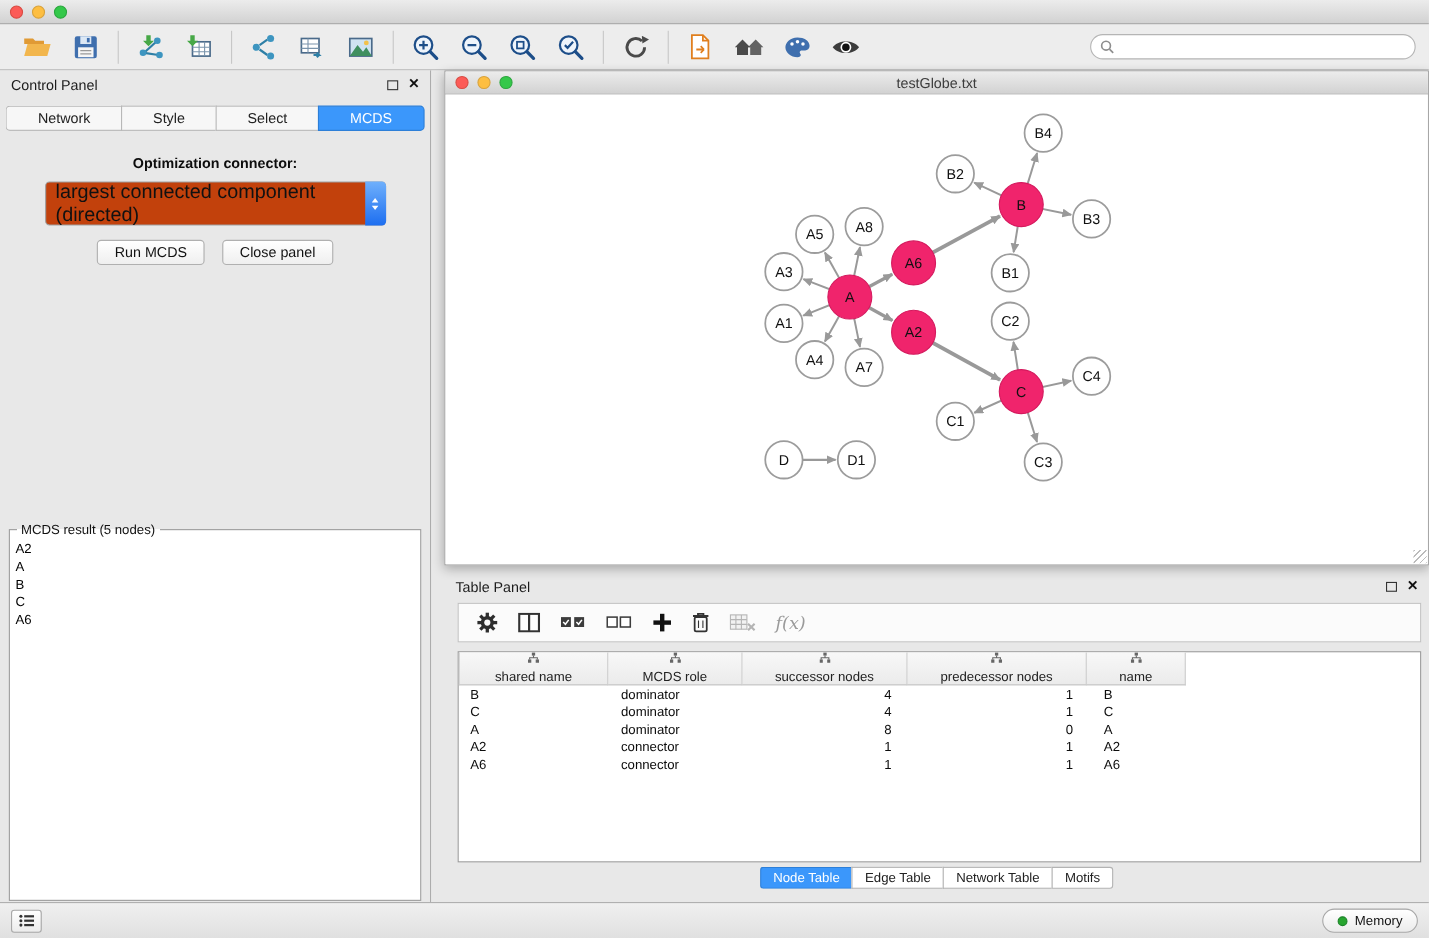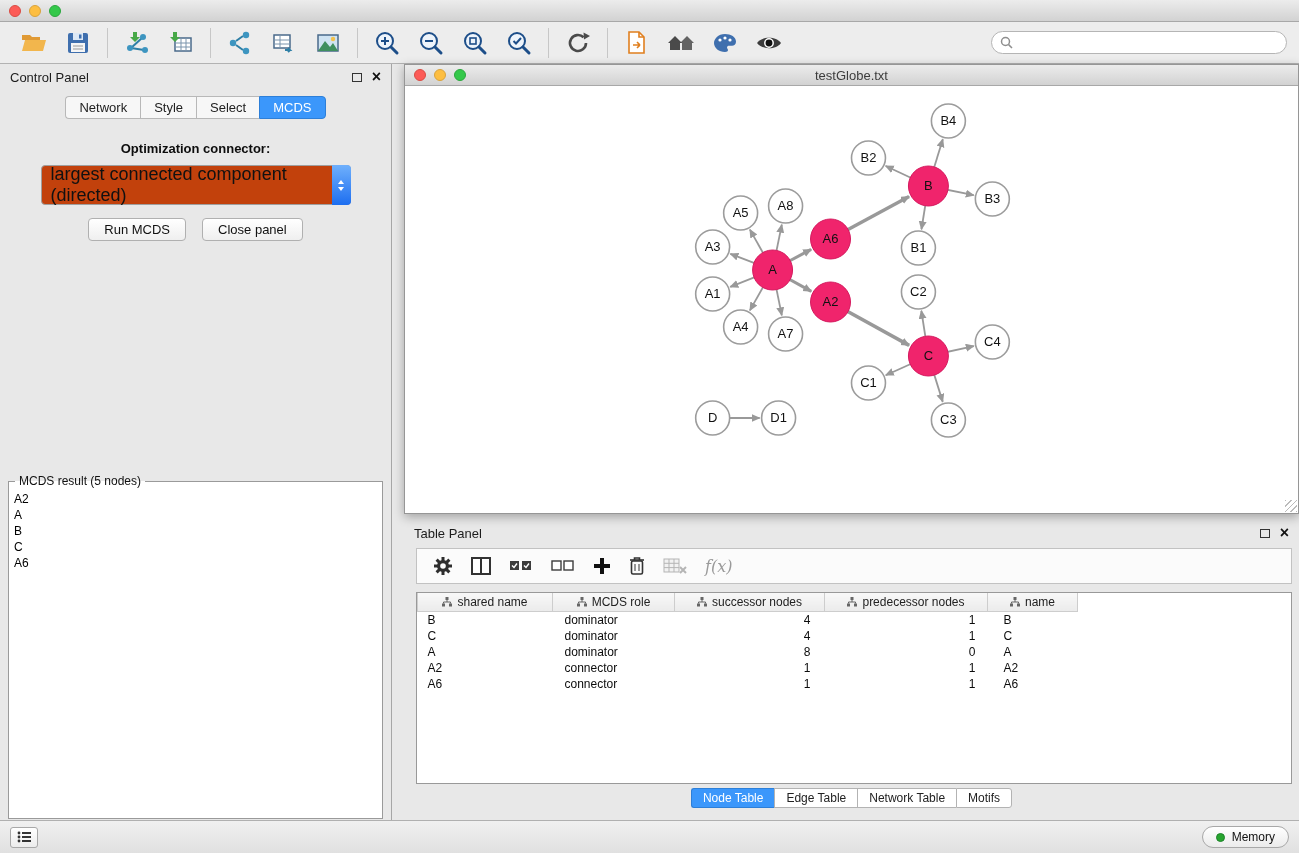--- a/index.html
+++ b/index.html
@@ -27,21 +27,21 @@
   
   .main{display:flex;height:756px;}
 
   
   .control-panel{width:392px;border-right:1px solid #a6a6a6;background:#e8e8e8;display:flex;flex-direction:column;}
   .panel-header{height:26px;display:flex;align-items:center;padding:0 10px;font-size:13px;color:#1c1c1c;flex:0 0 auto;}
   .panel-controls{margin-left:auto;display:flex;gap:10px;align-items:center;}
   .float-box{width:10px;height:9px;border:1.5px solid #333;display:inline-block;}
   .close-x{font-weight:bold;font-size:16px;color:#111;line-height:12px;}
   .cp-tabs{display:flex;justify-content:center;margin-top:6px;}
-  .cp-tab{padding:3px 13px;font-size:13px;background:#f7f7f7;border:1px solid #b8b8b8;border-right:none;color:#222;}
+  .cp-tab{padding:3px 28px;font-size:13px;background:#f7f7f7;border:1px solid #b8b8b8;border-right:none;color:#222;}
   .cp-tab:first-child{border-radius:4px 0 0 4px;}
   .cp-tab:last-child{border-right:1px solid #b8b8b8;border-radius:0 4px 4px 0;}
   .cp-tab.active{background:var(--accent,#3b97fb);border-color:#2d7fd8;color:#fff;}
   .opt-label{text-align:center;margin-top:22px;font-size:13px;color:#0d0d0d;font-weight:bold;}
   .criterion{margin:9px auto 0;width:310px;height:40px;background:#c2410c;border:1px solid #9f9f9f;border-radius:4px;display:flex;align-items:center;position:relative;padding-left:9px;font-size:18px;color:#111;}
   .stepper{position:absolute;right:-1px;top:-1px;bottom:-1px;width:19px;background:linear-gradient(#6fb0fc,#1d6ef0);border-radius:0 4px 4px 0;display:flex;flex-direction:column;align-items:center;justify-content:center;gap:3px;}
   .arrow-up{width:0;height:0;border-left:3.5px solid transparent;border-right:3.5px solid transparent;border-bottom:4px solid #fff;}
   .arrow-down{width:0;height:0;border-left:3.5px solid transparent;border-right:3.5px solid transparent;border-top:4px solid #fff;}
   .cp-buttons{display:flex;justify-content:center;gap:16px;margin-top:13px;}
   .btn{background:linear-gradient(#ffffff,#efefef);border:1px solid #b0b0b0;border-radius:4px;padding:3px 15px;font-size:13px;color:#111;}
@@ -64,21 +64,21 @@
 
   
   .table-panel{margin-top:6px;height:292px;display:flex;flex-direction:column;flex:0 0 auto;}
   .tt{margin:2px 7px 0 12px;height:36px;border:1px solid #c2c2c2;background:#fbfbfb;display:flex;align-items:center;gap:18px;padding:0 16px;flex:0 0 auto;}
   .tt-btn{display:flex;align-items:center;justify-content:center;}
   .fx{font-family:"DejaVu Serif",serif;font-style:italic;font-size:16px;color:#9a9a9a;}
   .table-wrap{margin:8px 7px 0 12px;flex:1;border:1px solid #999;background:#fff;overflow:hidden;}
   table{border-collapse:collapse;table-layout:fixed;width:660px;font-size:12px;}
   col.c0{width:135px;} col.c1{width:122px;} col.c2{width:150px;} col.c3{width:163px;} col.c4{width:90px;}
   thead th{background:linear-gradient(#f8f8f8,#ebebeb);border:1px solid #cdcdcd;border-top:none;height:18px;font-weight:normal;font-size:12px;color:#222;padding:0;}
-  .th-inner{display:flex;align-items:center;justify-content:center;gap:5px;}
+  .th-inner{display:flex;align-items:center;justify-content:center;gap:5px;flex-direction:column;}
   tbody td{height:16px;line-height:16px;color:#0c0c0c;white-space:nowrap;overflow:hidden;}
   td.c0{text-align:left;padding-left:10px;}
   td.c1{text-align:left;padding-left:12px;}
   td.c2{text-align:right;padding-right:14px;}
   td.c3{text-align:right;padding-right:12px;}
   td.c4{text-align:left;padding-left:16px;}
   .bt-tabs{height:28px;display:flex;justify-content:center;align-items:center;flex:0 0 auto;}
   .bt-tab{padding:2px 11px;font-size:12px;background:#fff;border:1px solid #b3b3b3;border-right:none;color:#222;}
   .bt-tab:first-child{border-radius:3px 0 0 3px;}
   .bt-tab:last-child{border-right:1px solid #b3b3b3;border-radius:0 3px 3px 0;}

